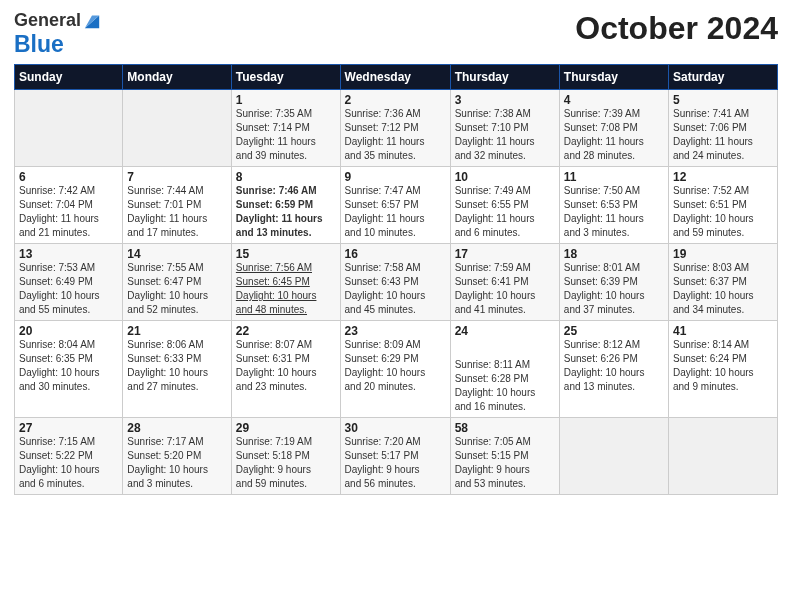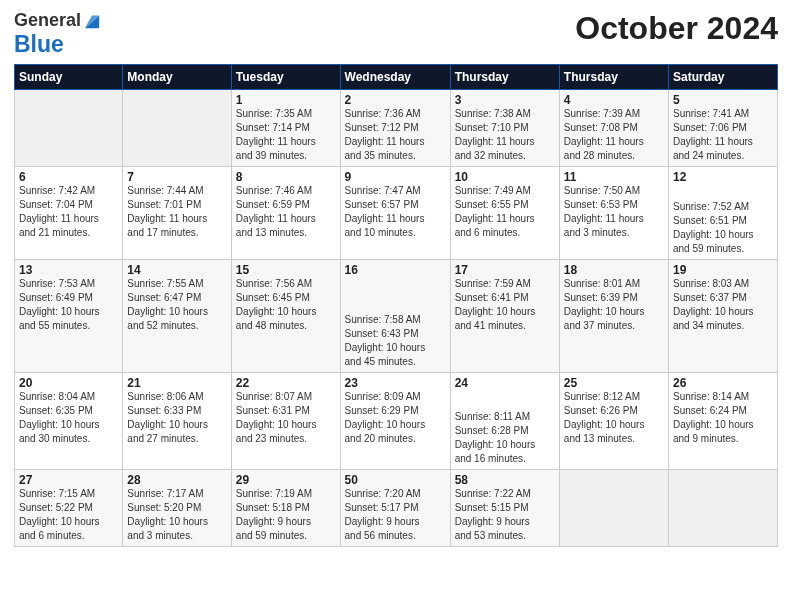--- a/index.html
+++ b/index.html
@@ -185,21 +185,21 @@
           </td>
           <td>
             <span class="day-number">7</span>
             <div class="day-info" style="white-space: pre-line;">Sunrise: 7:44 AM
 Sunset: 7:01 PM
 Daylight: 11 hours
 and 17 minutes.</div>
           </td>
           <td>
             <span class="day-number">8</span>
-            <div class="day-info" style="white-space: pre-line;">Sunrise: 7:46 AM
+            <div class="day-info" style="white-space: pre-line; font-weight: bold;">Sunrise: 7:46 AM
 Sunset: 6:59 PM
 Daylight: 11 hours
 and 13 minutes.</div>
           </td>
           <td>
             <span class="day-number">9</span>
             <div class="day-info" style="white-space: pre-line;">Sunrise: 7:47 AM
 Sunset: 6:57 PM
 Daylight: 11 hours
 and 10 minutes.</div>
@@ -213,21 +213,21 @@
           </td>
           <td>
             <span class="day-number">11</span>
             <div class="day-info" style="white-space: pre-line;">Sunrise: 7:50 AM
 Sunset: 6:53 PM
 Daylight: 11 hours
 and 3 minutes.</div>
           </td>
           <td>
             <span class="day-number">12</span>
-            <div class="day-info" style="white-space: pre-line; margin-top: 16px;">Sunrise: 7:52 AM
+            <div class="day-info" style="white-space: pre-line;">Sunrise: 7:52 AM
 Sunset: 6:51 PM
 Daylight: 10 hours
 and 59 minutes.</div>
           </td>
         </tr>
         <tr>
           <td>
             <span class="day-number">13</span>
             <div class="day-info" style="white-space: pre-line;">Sunrise: 7:53 AM
 Sunset: 6:49 PM
@@ -236,28 +236,28 @@
           </td>
           <td>
             <span class="day-number">14</span>
             <div class="day-info" style="white-space: pre-line;">Sunrise: 7:55 AM
 Sunset: 6:47 PM
 Daylight: 10 hours
 and 52 minutes.</div>
           </td>
           <td>
             <span class="day-number">15</span>
-            <div class="day-info" style="white-space: pre-line;">Sunrise: 7:56 AM
+            <div class="day-info" style="white-space: pre-line; text-decoration: underline;">Sunrise: 7:56 AM
 Sunset: 6:45 PM
 Daylight: 10 hours
 and 48 minutes.</div>
           </td>
           <td>
             <span class="day-number">16</span>
-            <div class="day-info" style="white-space: pre-line; margin-top: 36px;">Sunrise: 7:58 AM
+            <div class="day-info" style="white-space: pre-line;">Sunrise: 7:58 AM
 Sunset: 6:43 PM
 Daylight: 10 hours
 and 45 minutes.</div>
           </td>
           <td>
             <span class="day-number">17</span>
             <div class="day-info" style="white-space: pre-line;">Sunrise: 7:59 AM
 Sunset: 6:41 PM
 Daylight: 10 hours
 and 41 minutes.</div>
@@ -314,21 +314,21 @@
 and 16 minutes.</div>
           </td>
           <td>
             <span class="day-number">25</span>
             <div class="day-info" style="white-space: pre-line;">Sunrise: 8:12 AM
 Sunset: 6:26 PM
 Daylight: 10 hours
 and 13 minutes.</div>
           </td>
           <td>
-            <span class="day-number">26</span>
+            <span class="day-number">41</span>
             <div class="day-info" style="white-space: pre-line;">Sunrise: 8:14 AM
 Sunset: 6:24 PM
 Daylight: 10 hours
 and 9 minutes.</div>
           </td>
         </tr>
         <tr>
           <td>
             <span class="day-number">27</span>
             <div class="day-info" style="white-space: pre-line;">Sunrise: 7:15 AM
@@ -344,29 +344,29 @@
 and 3 minutes.</div>
           </td>
           <td>
             <span class="day-number">29</span>
             <div class="day-info" style="white-space: pre-line;">Sunrise: 7:19 AM
 Sunset: 5:18 PM
 Daylight: 9 hours
 and 59 minutes.</div>
           </td>
           <td>
-            <span class="day-number">50</span>
+            <span class="day-number">30</span>
             <div class="day-info" style="white-space: pre-line;">Sunrise: 7:20 AM
 Sunset: 5:17 PM
 Daylight: 9 hours
 and 56 minutes.</div>
           </td>
           <td>
             <span class="day-number">58</span>
-            <div class="day-info" style="white-space: pre-line;">Sunrise: 7:22 AM
+            <div class="day-info" style="white-space: pre-line;">Sunrise: 7:05 AM
 Sunset: 5:15 PM
 Daylight: 9 hours
 and 53 minutes.</div>
           </td>
           <td class="empty-cell"></td>
           <td class="empty-cell"></td>
         </tr>
       </tbody>
   </table>
 </div>

